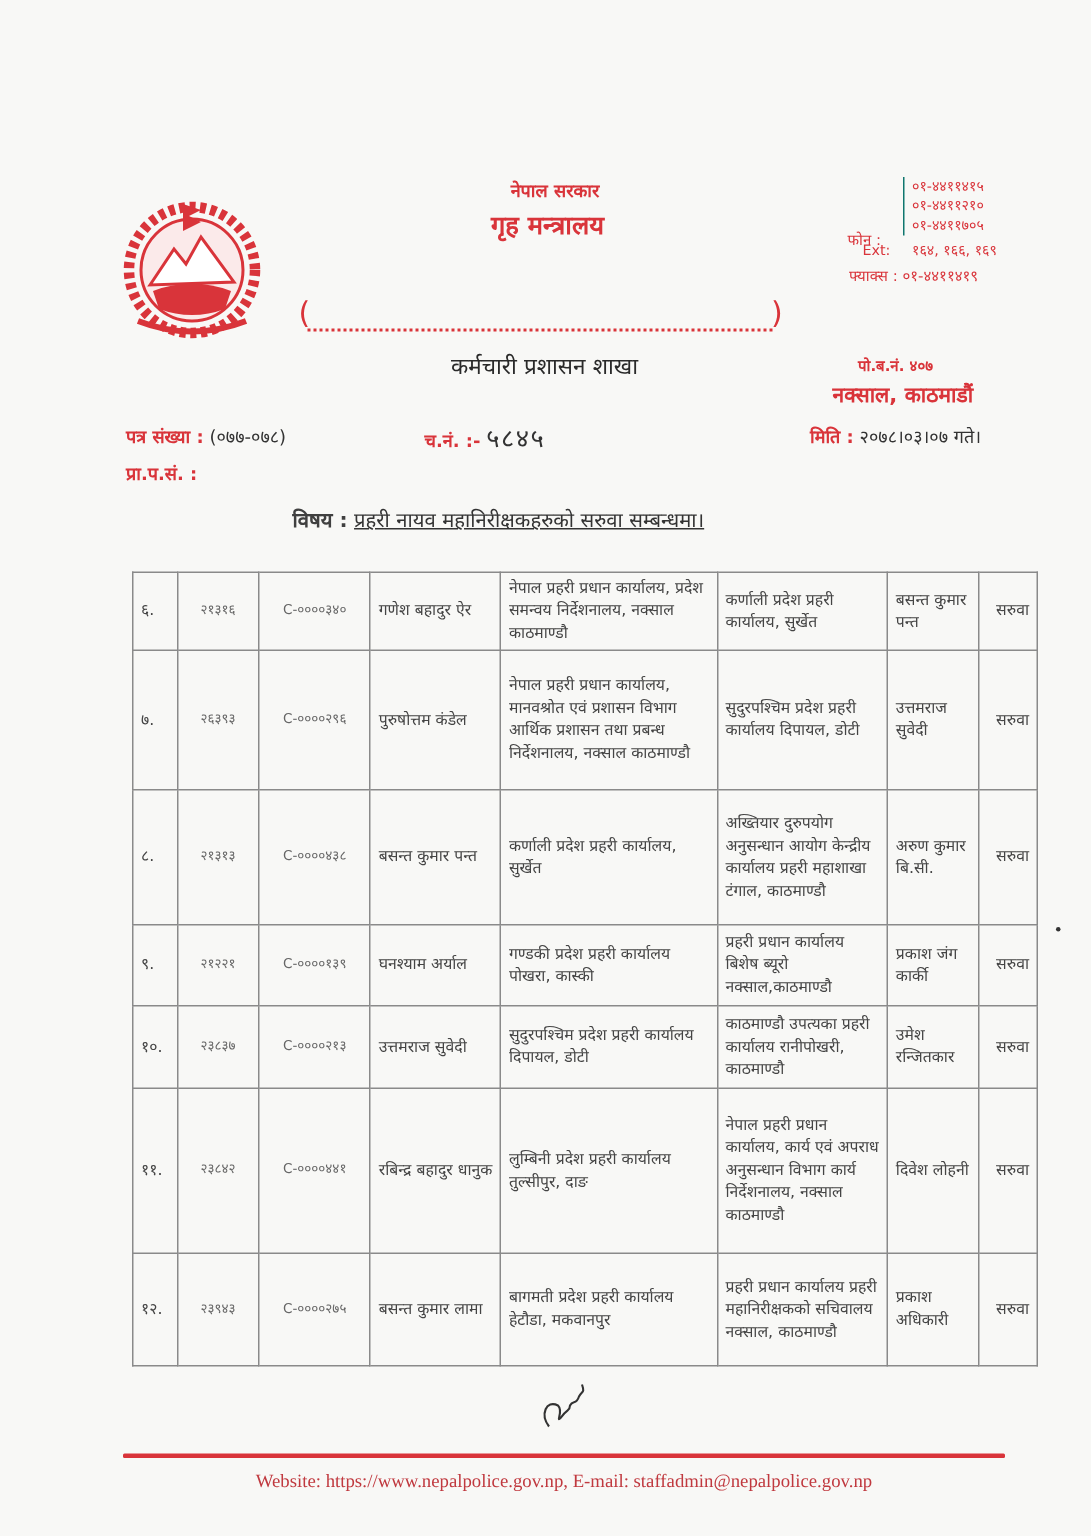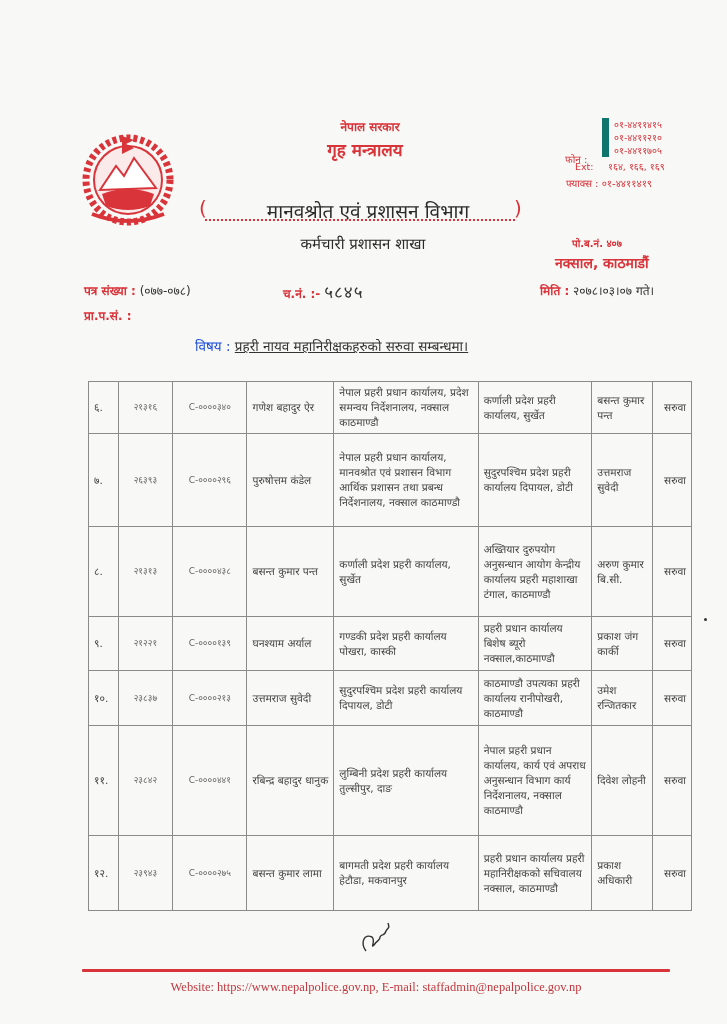--- a/index.html
+++ b/index.html
@@ -11,37 +11,37 @@
   .gov { position: absolute; left: 0; width: 727px; text-align: center; color: #d9343a; }
   .gov-1 { top: 118px; font-size: 12px; font-weight: bold; left: 330px; width: 80px; }
   .gov-2 { top: 138px; font-size: 17px; font-weight: bold; left: 255px; width: 220px; }
   .gov-3 { top: 164px; font-size: 24px; font-weight: bold; left: 230px; width: 270px; letter-spacing: 0.5px; }
   .dept { position: absolute; left: 208px; top: 198px; width: 320px; font-size: 19px; color: #2a2a2a; text-align: center; }
   .dept-dots { position: absolute; left: 205px; top: 219px; width: 310px; border-bottom: 2px dotted #d9343a; }
   .paren { position: absolute; top: 196px; font-size: 20px; color: #d9343a; }
   .paren-l { left: 199px; } .paren-r { left: 514px; }
   .branch { position: absolute; left: 268px; top: 233px; width: 190px; font-size: 15px; color: #2a2a2a; text-align: center; }
   .phone-label { position: absolute; left: 565px; top: 132px; font-size: 10px; color: #d9343a; margin-top: 20px; }
-  .phone-list { position: absolute; left: 602px; top: 118px; font-size: 9.5px; color: #d9343a; line-height: 13px; border-left: 7px solid #0f766e; padding-left: 5px; }
+  .phone-list { position: absolute; left: 602px; top: 118px; font-size: 9.5px; color: #d9343a; line-height: 13px; border-left: 1px solid #0f766e; padding-left: 5px; }
   .ext-row { position: absolute; left: 575px; top: 160px; font-size: 9.5px; color: #d9343a; }
   .ext-row .lbl { display: inline-block; width: 30px; }
   .fax-row { position: absolute; left: 566px; top: 176px; font-size: 10px; color: #d9343a; }
   .pobox { position: absolute; left: 572px; top: 236px; font-size: 10px; color: #d9343a; font-weight: bold; }
   .addr { position: absolute; left: 555px; top: 253px; font-size: 14px; color: #d9343a; font-weight: bold; }
 
   .meta { position: absolute; font-size: 12px; }
   .meta .k { color: #d9343a; font-weight: bold; }
   .meta .v { color: #333; }
   .ref-no { left: 84px; top: 282px; }
   .cha-no { left: 283px; top: 280px; }
   .cha-no .v { font-size: 17px; font-family: "DejaVu Serif", serif; letter-spacing: 1px; }
   .date { left: 540px; top: 282px; }
   .prev-ref { left: 84px; top: 307px; }
   .subject { position: absolute; left: 195px; top: 337px; font-size: 13.5px; }
-  .subject .k { color: #1d4ed8; font-weight: normal; }
+  .subject .k { color: #404040; font-weight: bold; }
   .subject .v { color: #333; text-decoration: underline; }
 
   table.transfers { position: absolute; left: 88px; top: 381px; width: 604px; border-collapse: collapse; font-size: 10.5px; color: #444; }
   table.transfers td { border: 1px solid #8a8a8a; padding: 3px 5px; vertical-align: middle; line-height: 15px; }
   td.sn { width: 30px; text-align: left; }
   td.emp { width: 56px; text-align: center; font-size: 9px; color: #666; }
   td.code { width: 76px; text-align: center; font-size: 9px; color: #666; }
   td.name { width: 90px; }
   td.from { width: 151px; }
   td.to { width: 116px; }
@@ -63,21 +63,20 @@
     <circle cx="50" cy="52" r="34" fill="#fbeaea" stroke="#d9343a" stroke-width="2"></circle>
     <path d="M22 62 L38 38 L46 48 L56 30 L78 60 Z" fill="#fff" stroke="#d9343a" stroke-width="2"></path>
     <path d="M24 66 Q50 56 76 66 L72 78 Q50 86 28 78 Z" fill="#d9343a"></path>
     <path d="M44 8 L44 26 L56 20 L48 16 L56 12 Z" fill="#d9343a"></path>
     <path d="M14 86 Q50 100 86 86" fill="none" stroke="#d9343a" stroke-width="4"></path>
   </svg>
 
   <div class="gov gov-1">नेपाल सरकार</div>
   <div class="gov gov-2">गृह मन्त्रालय</div>
   <span class="paren paren-l">(</span>
-  <div class="dept">मानवश्रोत एवं प्रशासन विभाग</div>
   <div class="dept-dots"></div>
   <span class="paren paren-r">)</span>
   <div class="branch">कर्मचारी प्रशासन शाखा</div>
 
   <div class="phone-label">फोन :</div>
   <div class="phone-list">
     <div>०१-४४११४१५</div>
     <div>०१-४४११२१०</div>
     <div>०१-४४११७०५</div>
   </div>

